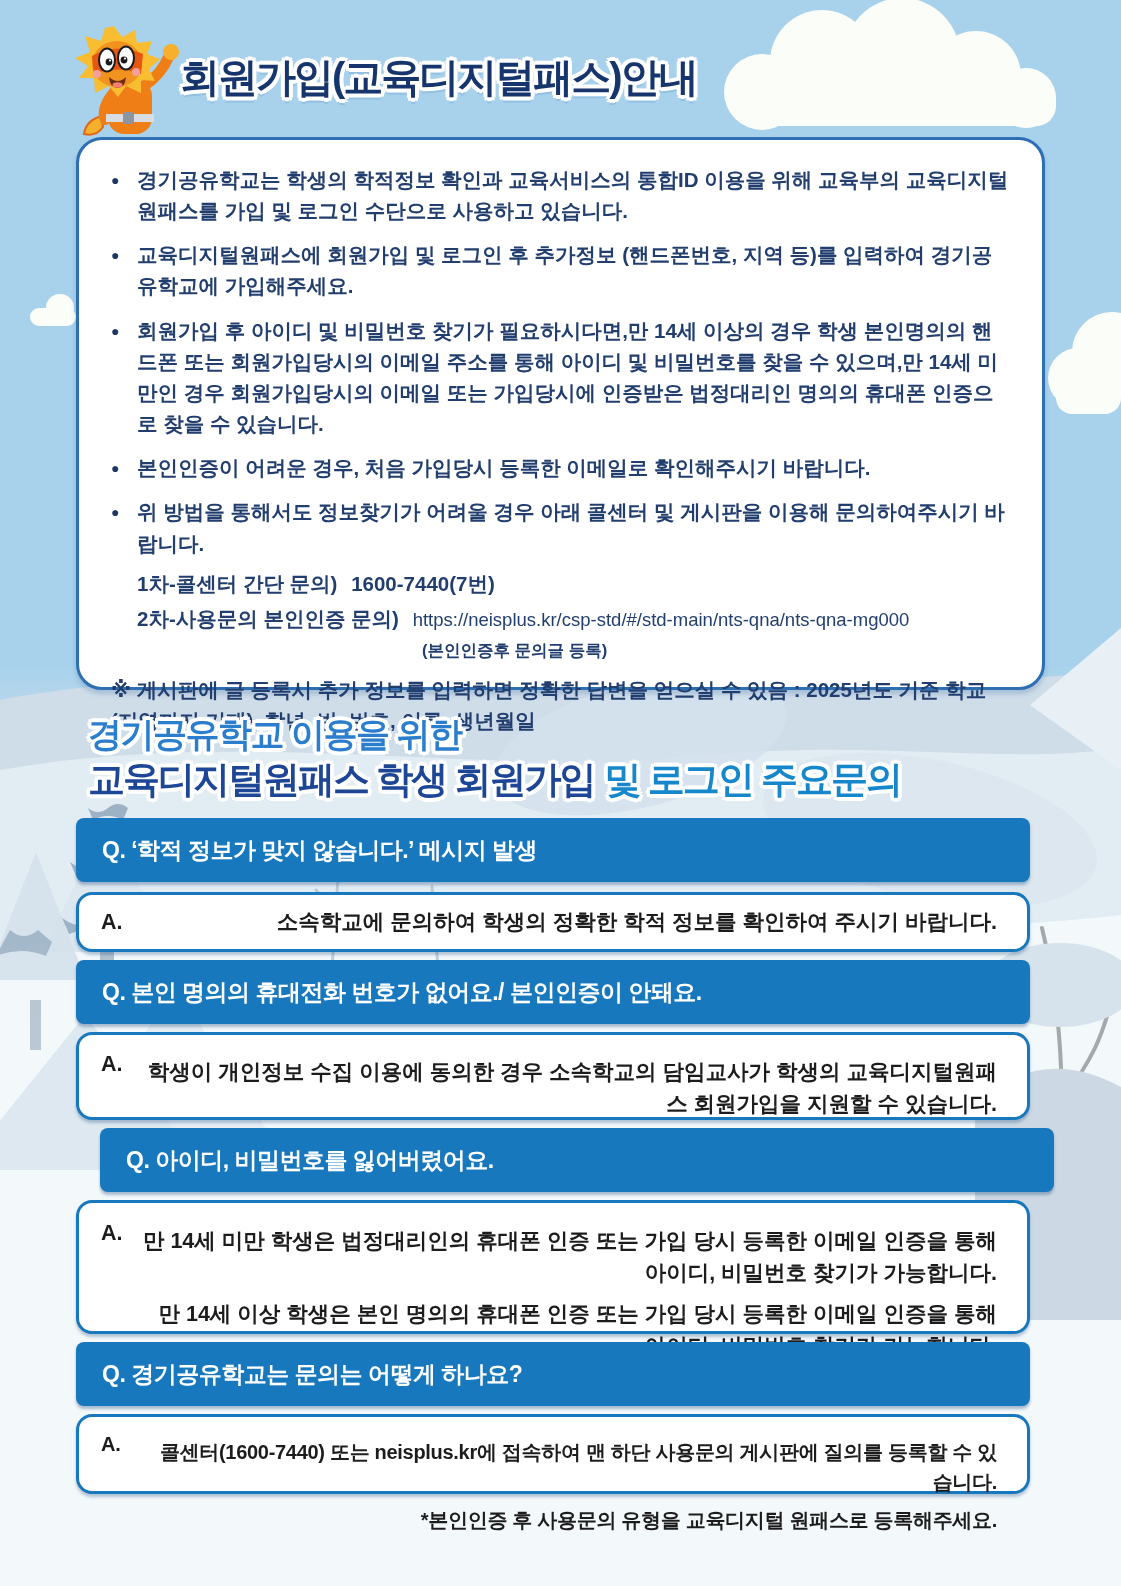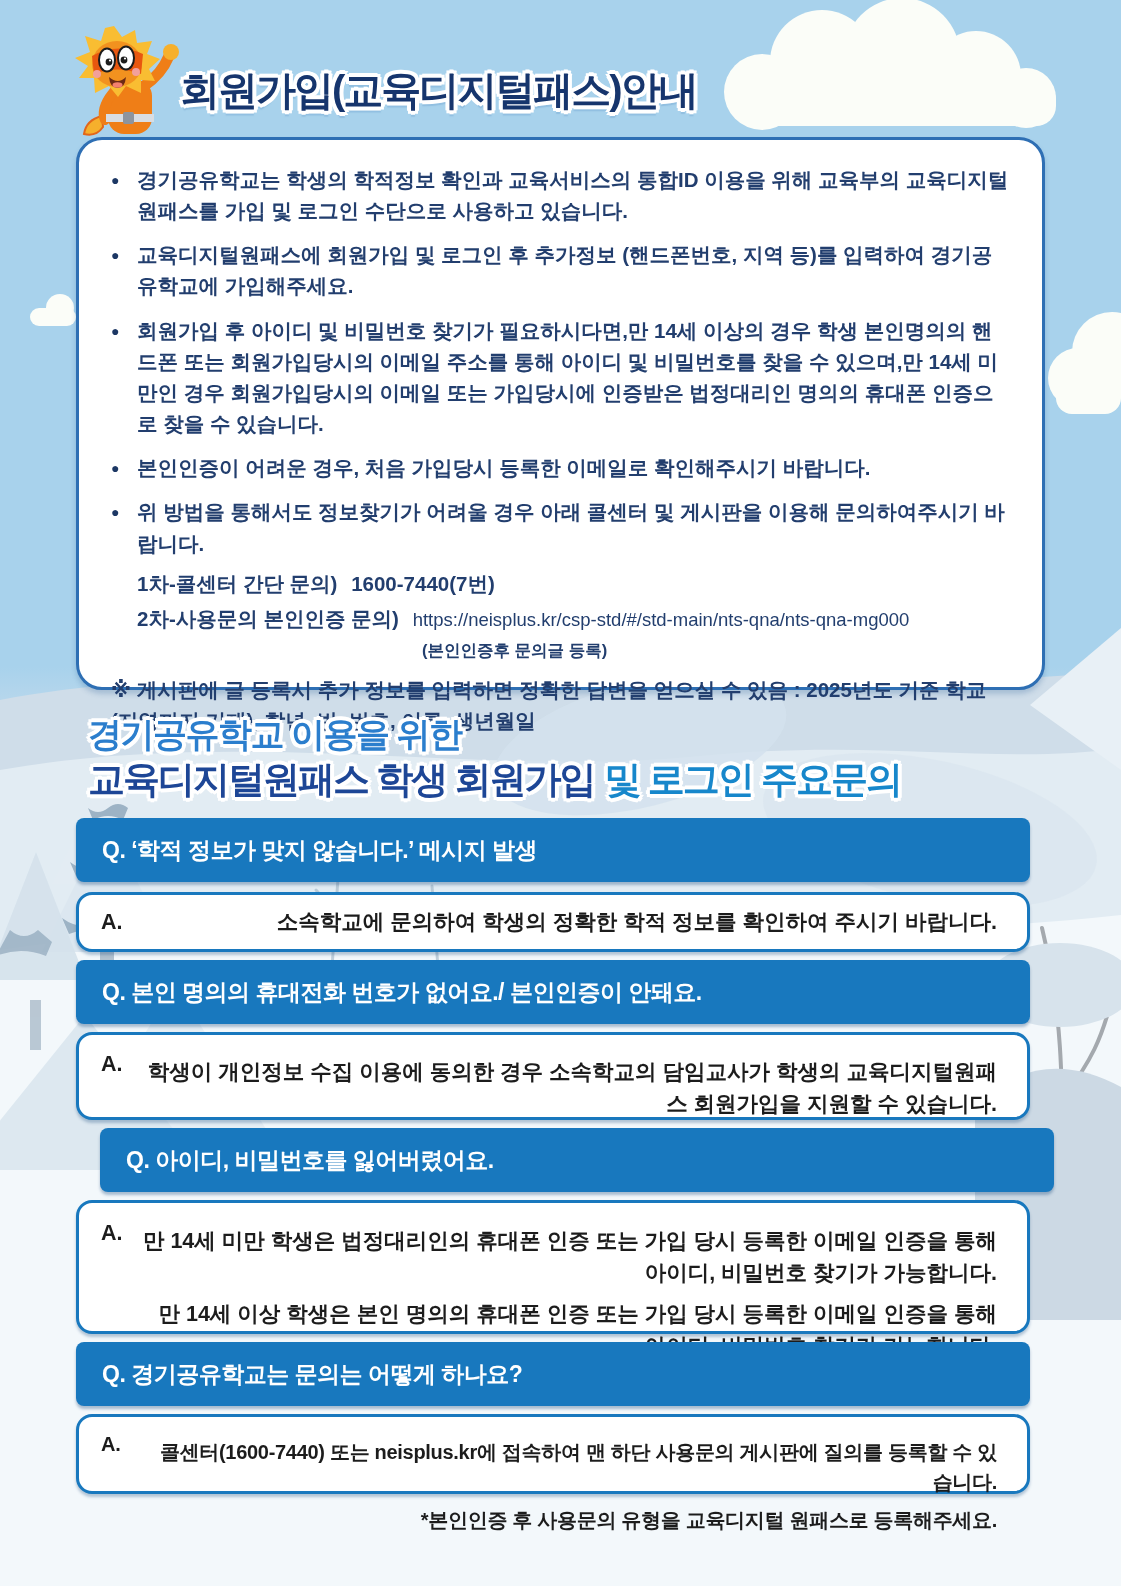--- a/index.html
+++ b/index.html
@@ -7,21 +7,21 @@
     position:relative;width:1121px;height:1586px;margin:0 auto;
     background:linear-gradient(180deg,#a8d2ec 0%,#a8d2ec 42%,#c9dcEC 47%,#e9f1f7 58%,#f4f8fb 75%,#f6fafc 100%);
     overflow:hidden;
     font-family:"Liberation Sans","DejaVu Sans",sans-serif;
   }
   .bg-svg{position:absolute;left:0;top:0;width:1121px;height:1586px;display:block;}
 
   
   .mascot{position:absolute;left:56px;top:22px;width:130px;height:118px;}
   .page-title{
-    position:absolute;left:180px;top:63px;
+    position:absolute;left:180px;top:50px;
     font-size:40px;font-weight:800;letter-spacing:-2px;color:#16356d;
     text-shadow:-3px -3px 0 #fff,3px -3px 0 #fff,-3px 3px 0 #fff,3px 3px 0 #fff,
                 -4px 0 0 #fff,4px 0 0 #fff,0 -4px 0 #fff,0 4px 0 #fff,0 6px 1px rgba(125,175,215,.55);
     white-space:nowrap;
   }
 
   
   .info-box{
     position:absolute;left:76px;top:137px;width:969px;height:553px;box-sizing:border-box;
     background:#ffffff;border:3px solid #2e6fb4;border-radius:26px;

